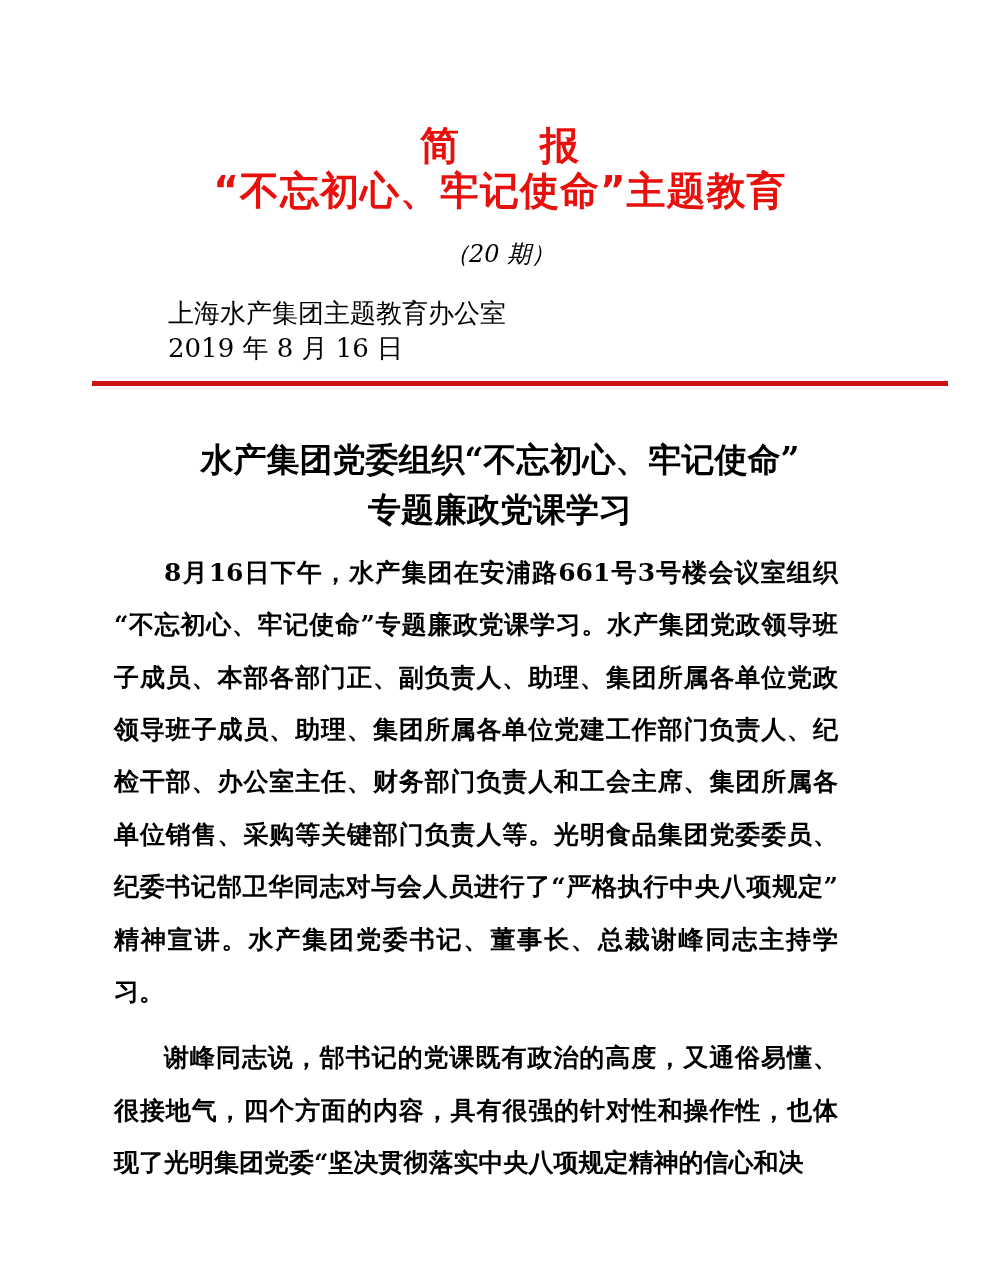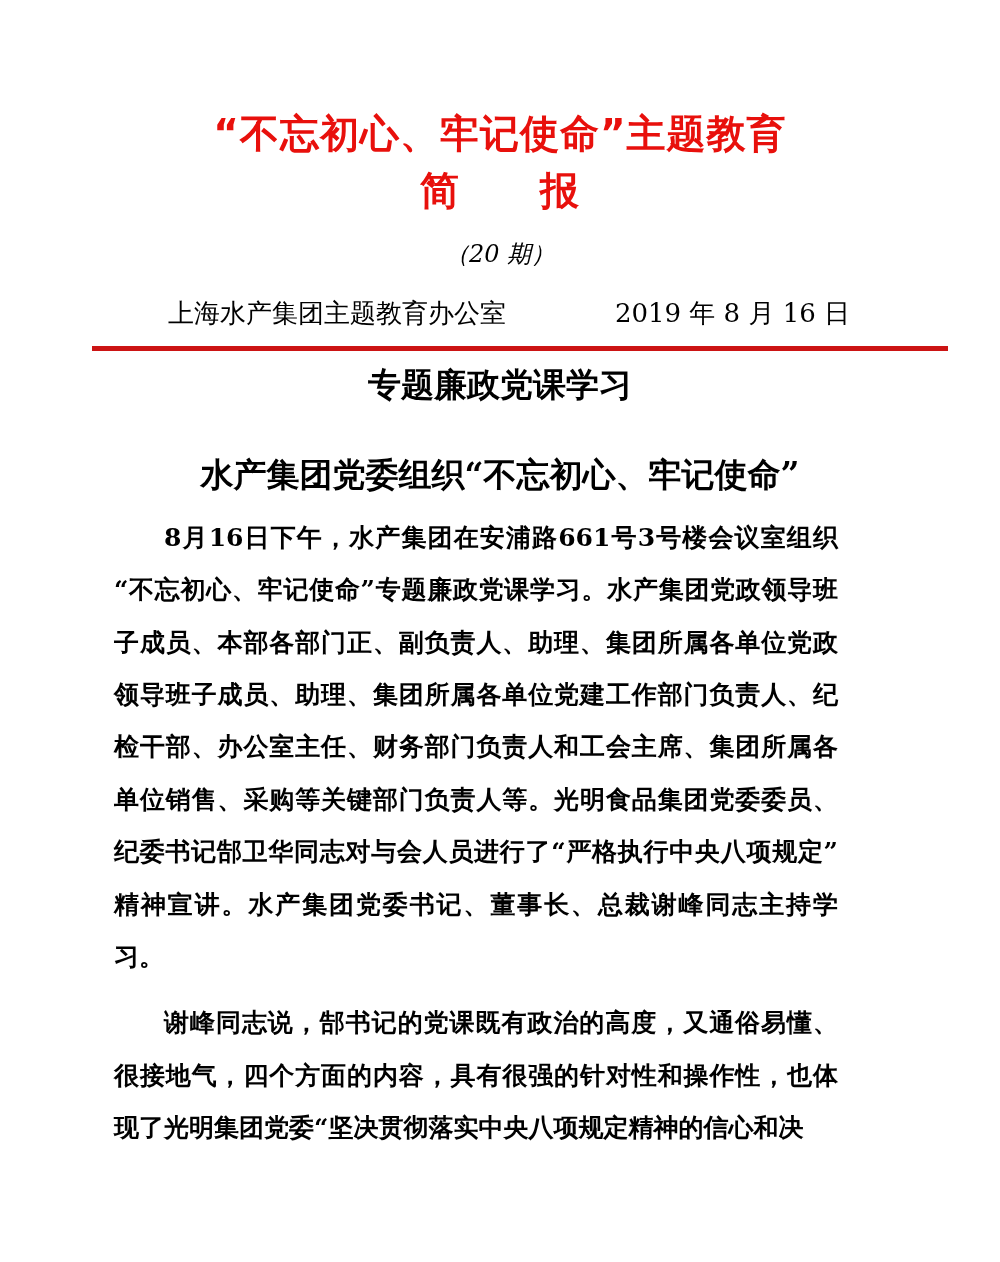--- a/index.html
+++ b/index.html
@@ -42,20 +42,21 @@
   .byline {
     margin-left: 100px;
     width: 750px;
     margin-top: 26px;
     display: flex;
     justify-content: space-between;
     align-items: baseline;
     font-family: "DejaVu Serif", "Liberation Serif", serif;
     font-size: 26px;
     color: #000;
+    flex-direction: column;
   }
   .byline .office {
     margin-left: 68px;
   }
   .rule {
     margin-left: 92px;
     width: 856px;
     height: 5px;
     margin-top: 15px;
     background: var(--rule-red, #cc1414);
@@ -85,35 +86,35 @@
     margin: 14px;
     text-indent: 2em;
     font-weight: bold;
   }
 </style>
 </head>
 <body>
 
 <div class="page">
 
+  <div class="doc-title second">简　　报</div>
+
   <div class="doc-title first">“不忘初心、牢记使命”主题教育</div>
-
-  <div class="doc-title second">简　　报</div>
 
   <div class="issue">（20 期）</div>
 
   <div class="byline">
     <span class="office">上海水产集团主题教育办公室</span>
     <span class="date">2019 年 8 月 16 日</span>
   </div>
 
   <div class="rule"></div>
 
+  <div class="article-title first">水产集团党委组织“不忘初心、牢记使命”</div>
+
   <div class="article-title second">专题廉政党课学习</div>
-
-  <div class="article-title first">水产集团党委组织“不忘初心、牢记使命”</div>
 
   <div class="body-text" id="article-body">
       <p>8月16日下午，水产集团在安浦路661号3号楼会议室组织“不忘初心、牢记使命”专题廉政党课学习。水产集团党政领导班子成员、本部各部门正、副负责人、助理、集团所属各单位党政领导班子成员、助理、集团所属各单位党建工作部门负责人、纪检干部、办公室主任、财务部门负责人和工会主席、集团所属各单位销售、采购等关键部门负责人等。光明食品集团党委委员、纪委书记郜卫华同志对与会人员进行了“严格执行中央八项规定”精神宣讲。水产集团党委书记、董事长、总裁谢峰同志主持学习。</p>
       <p>谢峰同志说，郜书记的党课既有政治的高度，又通俗易懂、很接地气，四个方面的内容，具有很强的针对性和操作性，也体现了光明集团党委“坚决贯彻落实中央八项规定精神的信心和决</p>
     </div>
 
 </div>
 
 </body></html>

